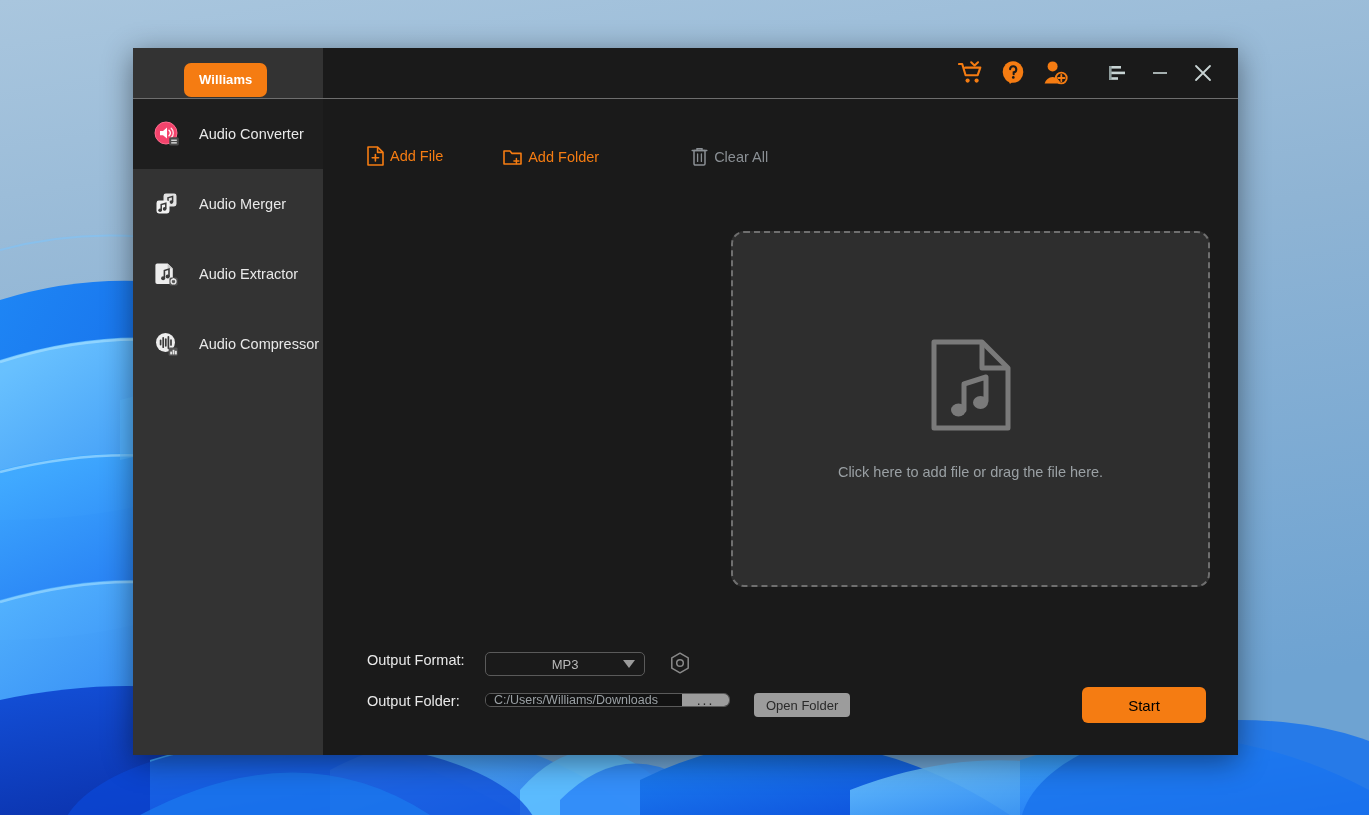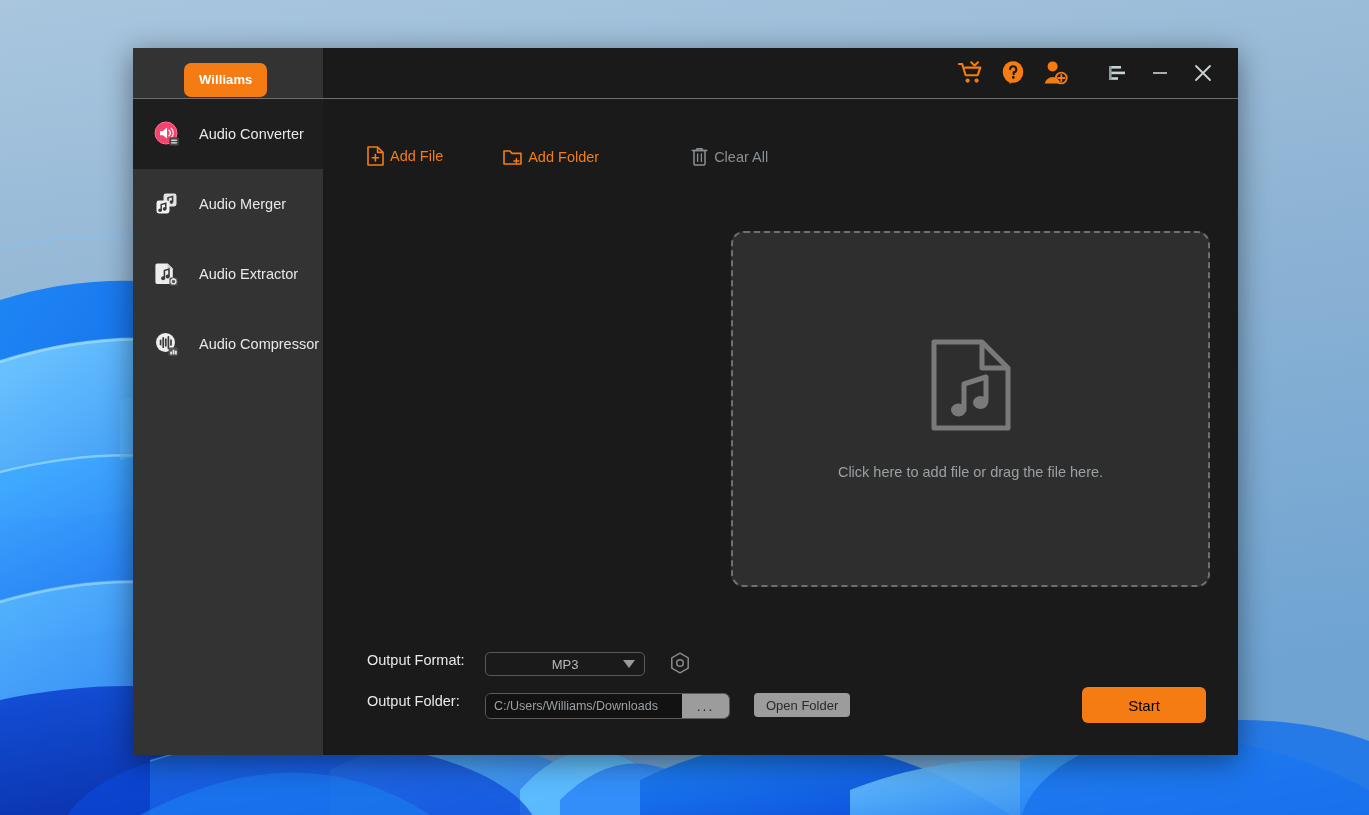--- a/index.html
+++ b/index.html
@@ -163,21 +163,21 @@
     border-right: 6px solid transparent;
     border-top: 8px solid #9b9b9b;
   }
   .gear-btn {
     margin-left: 24px; width: 22px; height: 22px;
     display: flex; align-items: center; justify-content: center;
     cursor: pointer;
   }
   .path-group {
     display: flex; align-items: stretch;
-    width: 245px; height: 26px;
+    width: 245px; height: 14px;
     border: 1px solid #5a5a5a;
     border-radius: 6px;
     overflow: hidden;
     background: #121212;
   }
   .path-input {
     flex: 1; min-width: 0;
     background: #121212;
     border: none; outline: none;
     color: #9aa0a4; font-size: 12.5px;

